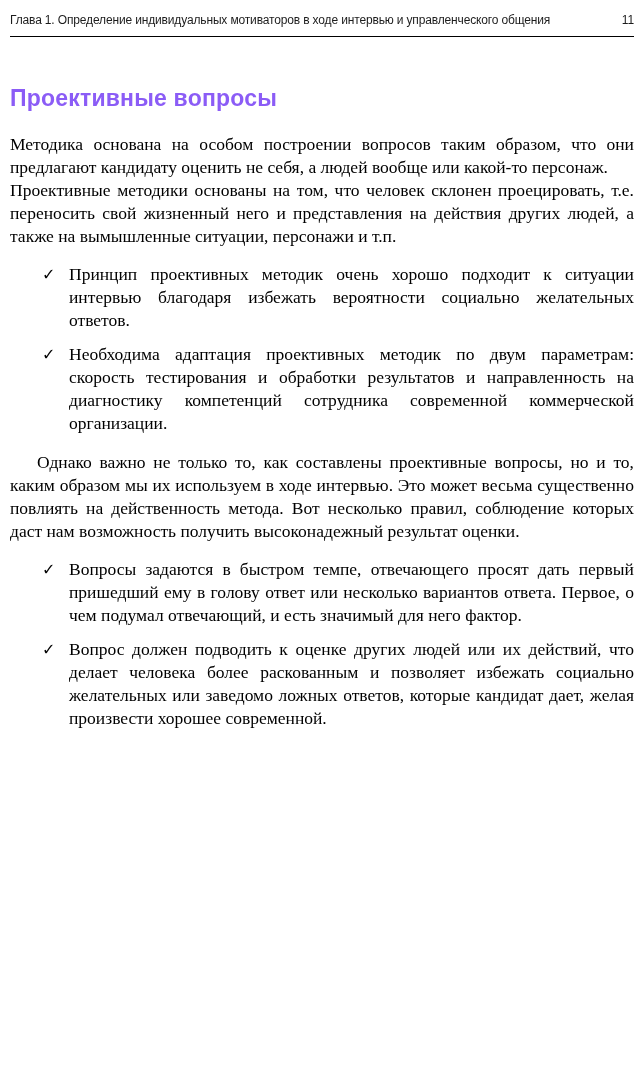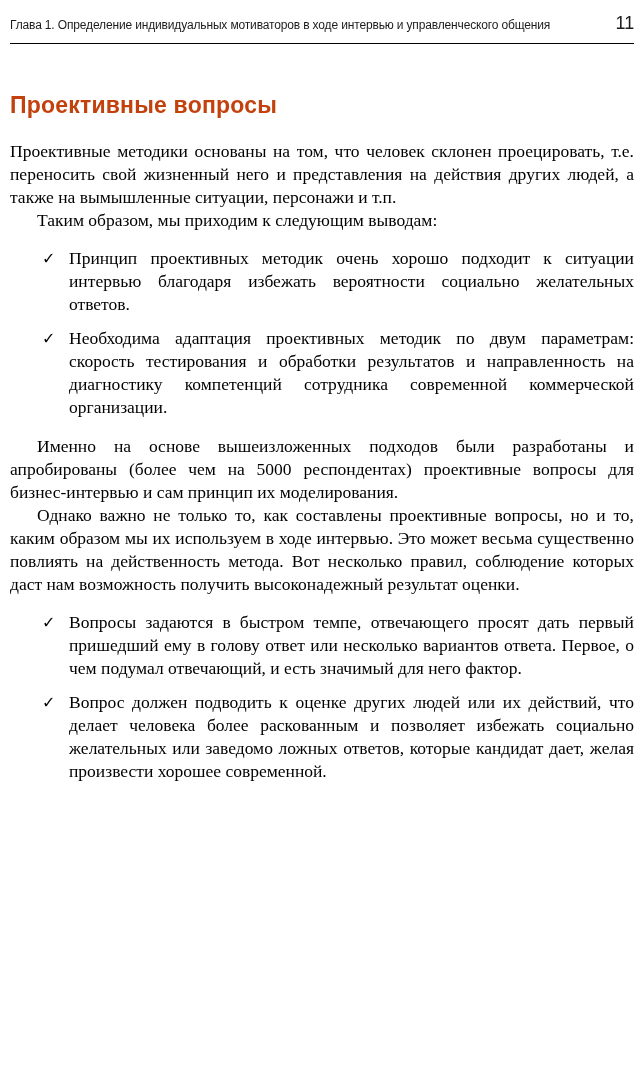--- a/index.html
+++ b/index.html
@@ -21,30 +21,30 @@
     font-family: "Liberation Sans", sans-serif;
     font-size: 12px;
     letter-spacing: -0.15px;
     color: #1c1c1c;
     padding: 3px 0 9px 0;
     border-bottom: 1.5px solid #000000;
   }
   .running-head .chapter { white-space: nowrap; }
   .running-head .pagenum {
     margin-left: 4px;
-    font-size: 18px;
+    font-size: 12px;
     white-space: nowrap;
   }
   .title {
     font-family: "Liberation Sans", sans-serif;
     font-weight: 700;
     font-size: 23px;
     letter-spacing: 0.2px;
     margin: 48px 0 21px 0;
-    color: #c2410c;
+    color: #8b5cf6;
   }
   .bodytext p {
     font-size: 17.5px;
     line-height: 23px;
     text-align: justify;
     hyphens: auto;
     color: #000000;
   }
   .bodytext p.indent { text-indent: 27px; }
   .checklist {
@@ -78,35 +78,34 @@
 
   <header class="running-head">
     <span class="chapter">Глава 1. Определение индивидуальных мотиваторов в ходе интервью и управленческого общения</span>
     <span class="pagenum">11</span>
   </header>
 
   <h1 class="title">Проективные вопросы</h1>
 
   <div class="bodytext">
 
+    <p>Методика основана на особом построении вопросов таким образом, что они предлагают кандидату оценить не себя, а людей вообще или какой-то персонаж.</p>
     <p>Проективные методики основаны на том, что человек склонен проецировать, т.е. переносить свой жизненный него и представления на действия других людей, а также на вымышленные ситуации, персонажи и т.п.</p>
-    <p class="indent">Таким образом, мы приходим к следующим выводам:</p>
 
     <ul class="checklist">
       <li>
         <span class="check">✓</span>
         <span class="item-text">Принцип проективных методик очень хорошо подходит к ситуации интервью благодаря избежать вероятности социально желательных ответов.</span>
       </li>
       <li>
         <span class="check">✓</span>
         <span class="item-text">Необходима адаптация проективных методик по двум параметрам: скорость тестирования и обработки результатов и направленность на диагностику компетенций сотрудника современной коммерческой организации.</span>
       </li>
     </ul>
 
-    <p class="indent">Именно на основе вышеизложенных подходов были разработаны и апробированы (более чем на 5000 респондентах) проективные вопросы для бизнес-интервью и сам принцип их моделирования.</p>
     <p class="indent">Однако важно не только то, как составлены проективные вопросы, но и то, каким образом мы их используем в ходе интервью. Это может весьма существенно повлиять на действенность метода. Вот несколько правил, соблюдение которых даст нам возможность получить высоконадежный результат оценки.</p>
 
     <ul class="checklist">
       <li>
         <span class="check">✓</span>
         <span class="item-text">Вопросы задаются в быстром темпе, отвечающего просят дать первый пришедший ему в голову ответ или несколько вариантов ответа. Первое, о чем подумал отвечающий, и есть значимый для него фактор.</span>
       </li>
       <li>
         <span class="check">✓</span>
         <span class="item-text">Вопрос должен подводить к оценке других людей или их действий, что делает человека более раскованным и позволяет избежать социально желательных или заведомо ложных ответов, которые кандидат дает, желая произвести хорошее современной.</span>

